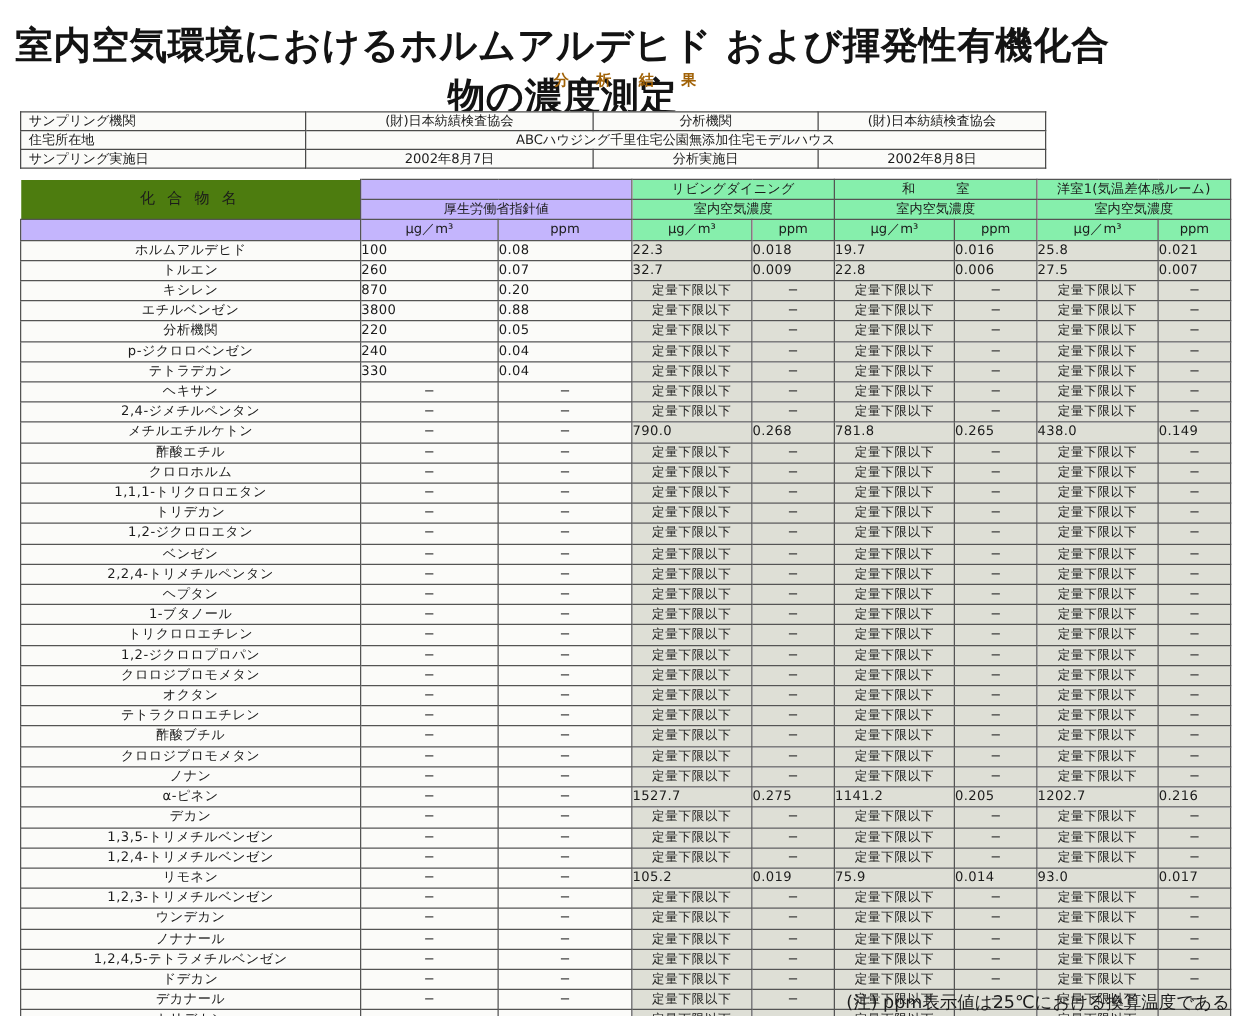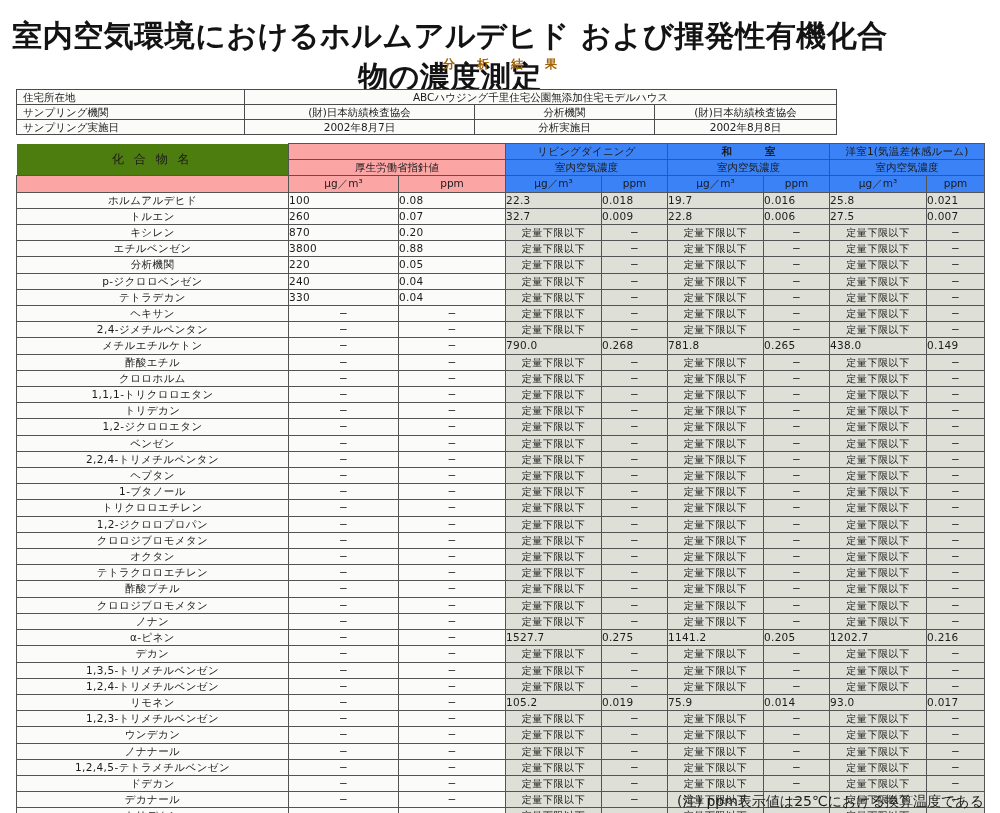--- a/index.html
+++ b/index.html
@@ -54,32 +54,32 @@
   }
   .main th,.main td{
     border:1px solid #545454;
     padding:0;
     height:15.2px;line-height:15.2px;
     white-space:nowrap;
     overflow:hidden;
     font-weight:400;
   }
   .main thead th{
-    background:#fca5a5;
+    background:#c4b5fd;
     text-align:center;
     font-size:10.5px;
   }
-  .main thead th.shade{background:#3b82f6;}
+  .main thead th.shade{background:#86efac;}
   .main thead th.blank{border-top:none;border-left:none;background:#4d7c0f;}
   .hdr-cmp{
     font-size:12px;letter-spacing:3px;text-indent:3px;
   }
   .hdr-unit{font-size:10.5px;}
   .hdr-room{font-size:10.5px;letter-spacing:.2px;}
-  .hdr-room.sp{letter-spacing:4px;text-indent:4px;font-weight:bold;}
+  .hdr-room.sp{letter-spacing:4px;text-indent:4px;}
 
   .main tbody td{background:#fbfbf9;}
   .main tbody td.shade{background:#dedfd6;}
   .name{
     text-align:center;
     padding-left:22px;
     font-size:10.5px;
     letter-spacing:.4px;
   }
   .num{text-align:left;font-size:10.5px;letter-spacing:.3px;}
@@ -105,28 +105,28 @@
 
   <table class="info">
     <colgroup>
       <col style="width:228px">
         <col style="width:230px">
         <col style="width:180px">
         <col style="width:182px">
     </colgroup>
     <tbody>
       <tr>
-        <td class="lbl">住宅所在地</td>
-        <td class="ctr" colspan="3">ABCハウジング千里住宅公園無添加住宅モデルハウス</td>
-      </tr>
-      <tr>
         <td class="lbl">サンプリング機関</td>
         <td class="ctr">(財)日本紡績検査協会</td>
         <td class="ctr">分析機関</td>
         <td class="ctr">(財)日本紡績検査協会</td>
+      </tr>
+      <tr>
+        <td class="lbl">住宅所在地</td>
+        <td class="ctr" colspan="3">ABCハウジング千里住宅公園無添加住宅モデルハウス</td>
       </tr>
       <tr>
         <td class="lbl">サンプリング実施日</td>
         <td class="ctr">2002年8月7日</td>
         <td class="ctr">分析実施日</td>
         <td class="ctr">2002年8月8日</td>
       </tr>
     </tbody>
   </table>
 

